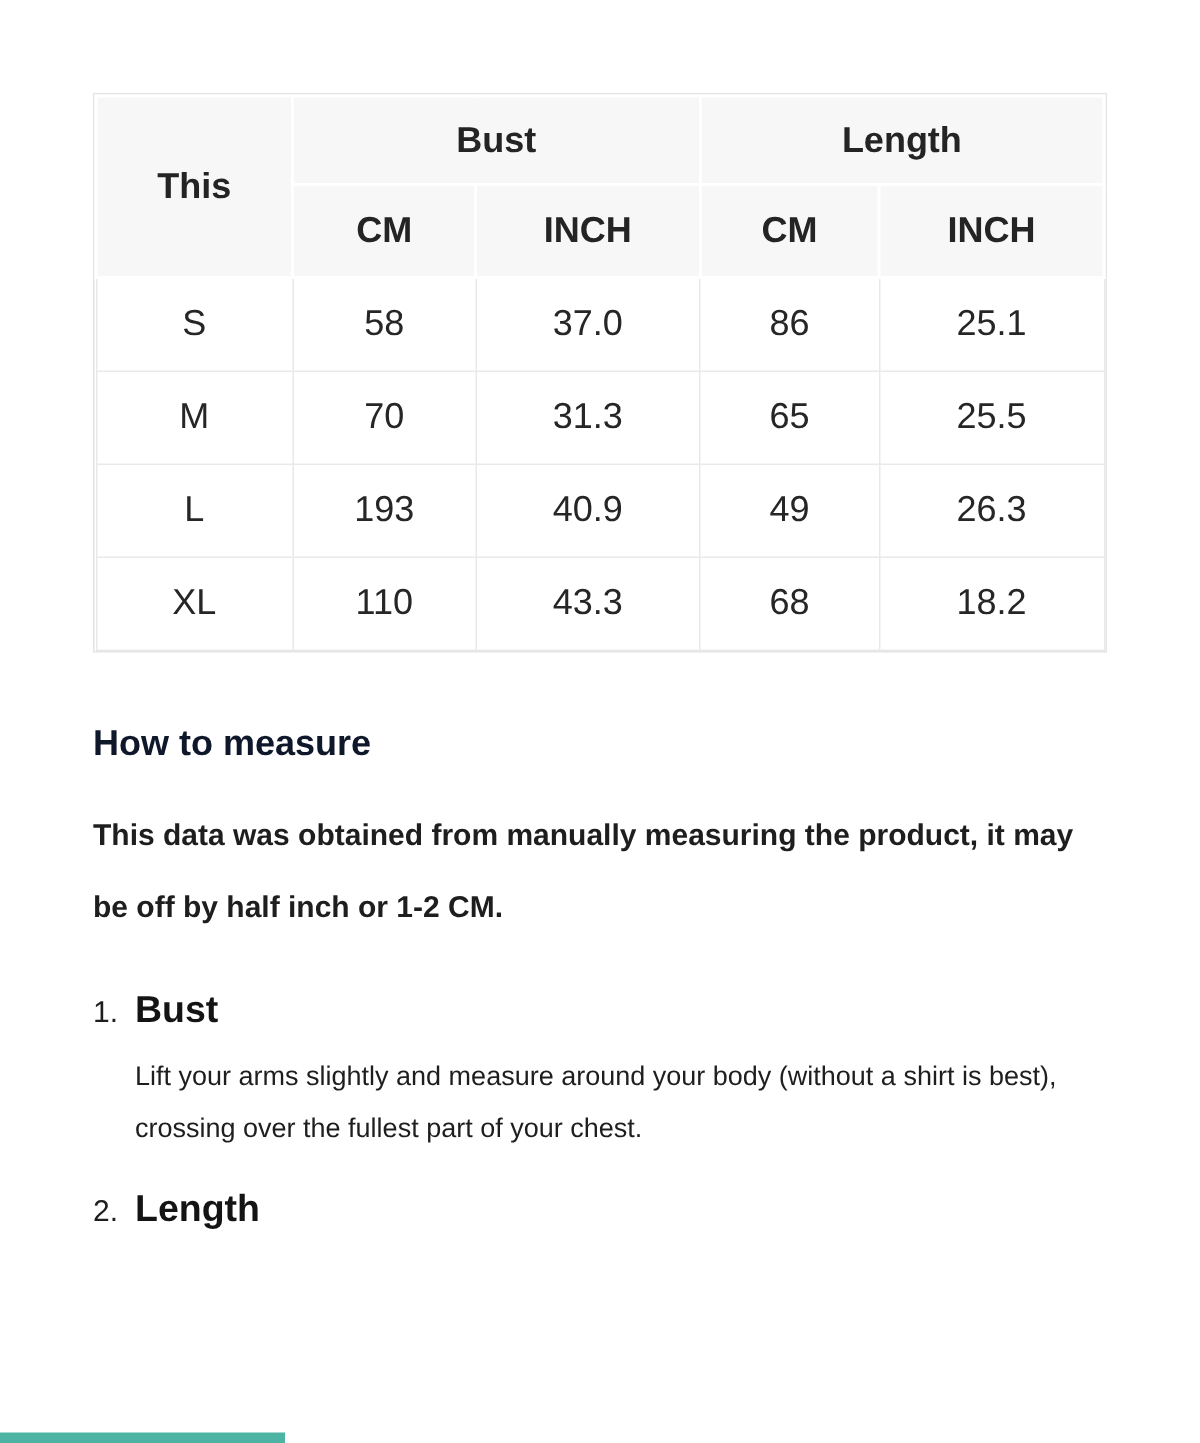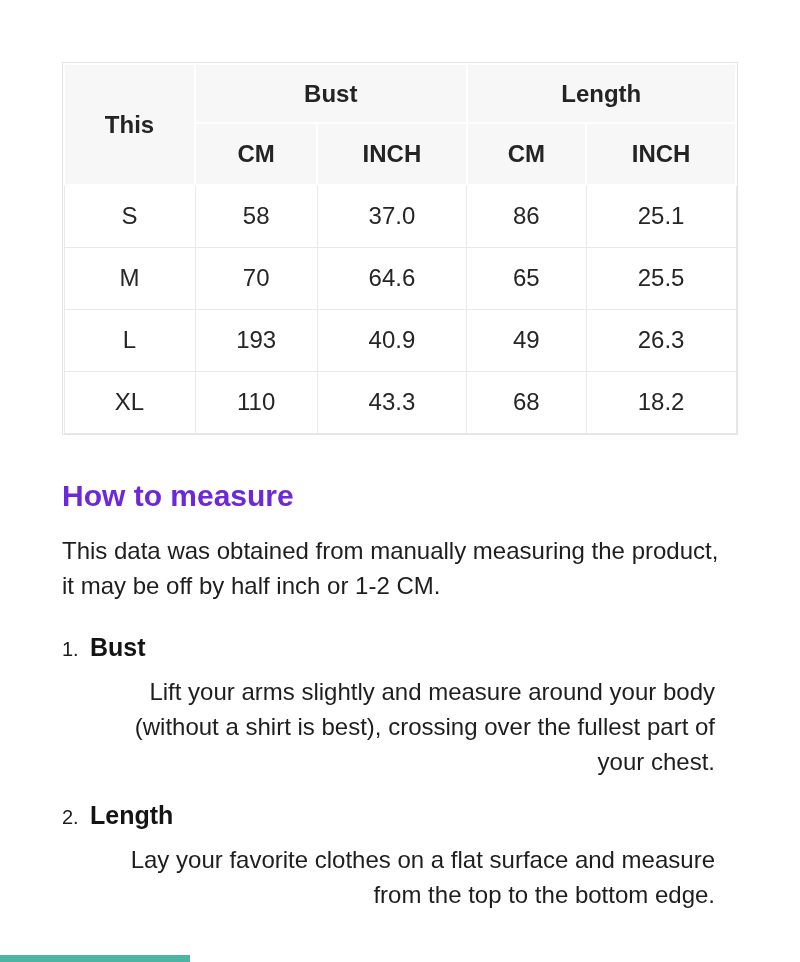--- a/index.html
+++ b/index.html
@@ -48,54 +48,54 @@
     background:#ffffff;
   }
   tr.group-row{height:59px;}
   tr.unit-row{height:62px;}
   tbody tr{height:62px;}
   .content{
     padding:0 62px;
   }
   h2.section-heading{
     margin:44px 0 0 0;
-    font-size:30px;
+    font-size:24px;
     line-height:34px;
     font-weight:700;
-    color:#6d28d9;
+    color:#0f172a;
   }
   p.intro{
     margin:20px 0 0 0;
-    font-size:24px;
-    line-height:35px;
+    font-size:20px;
+    line-height:48px;
     max-width:660px;
+    font-weight:bold;
   }
   .measure-item{margin-top:30px;}
   .measure-item + .measure-item{margin-top:22px;}
   .item-head{
     display:flex;
     align-items:baseline;
   }
   .item-num{
     flex:0 0 28px;
     width:28px;
     font-size:20px;
     color:#1e1e1e;
   }
   .item-title{
     font-size:25px;
     font-weight:700;
     color:#141414;
   }
   .item-desc{
     margin:12px 0 0 28px;
-    font-size:24px;
+    font-size:18px;
     line-height:35px;
     max-width:625px;
-    text-align:right;
   }
   .bottom-bar{
     position:fixed;
     left:0;
     bottom:0;
     width:190px;
     height:7px;
     background:var(--accent_bar);
   }
 </style>
@@ -128,21 +128,21 @@
       <tr>
         <td>S</td>
         <td>58</td>
         <td>37.0</td>
         <td>86</td>
         <td>25.1</td>
       </tr>
       <tr>
         <td>M</td>
         <td>70</td>
-        <td>64.6</td>
+        <td>31.3</td>
         <td>65</td>
         <td>25.5</td>
       </tr>
       <tr>
         <td>L</td>
         <td>193</td>
         <td>40.9</td>
         <td>49</td>
         <td>26.3</td>
       </tr>
@@ -167,17 +167,16 @@
       <span class="item-title">Bust</span>
     </div>
     <p class="item-desc">Lift your arms slightly and measure around your body (without a shirt is best), crossing over the fullest part of your chest.</p>
   </div>
 
   <div class="measure-item">
     <div class="item-head">
       <span class="item-num">2.</span>
       <span class="item-title">Length</span>
     </div>
-    <p class="item-desc">Lay your favorite clothes on a flat surface and measure from the top to the bottom edge.</p>
   </div>
 </div>
 
 <div class="bottom-bar"></div>
 
 </body></html>

